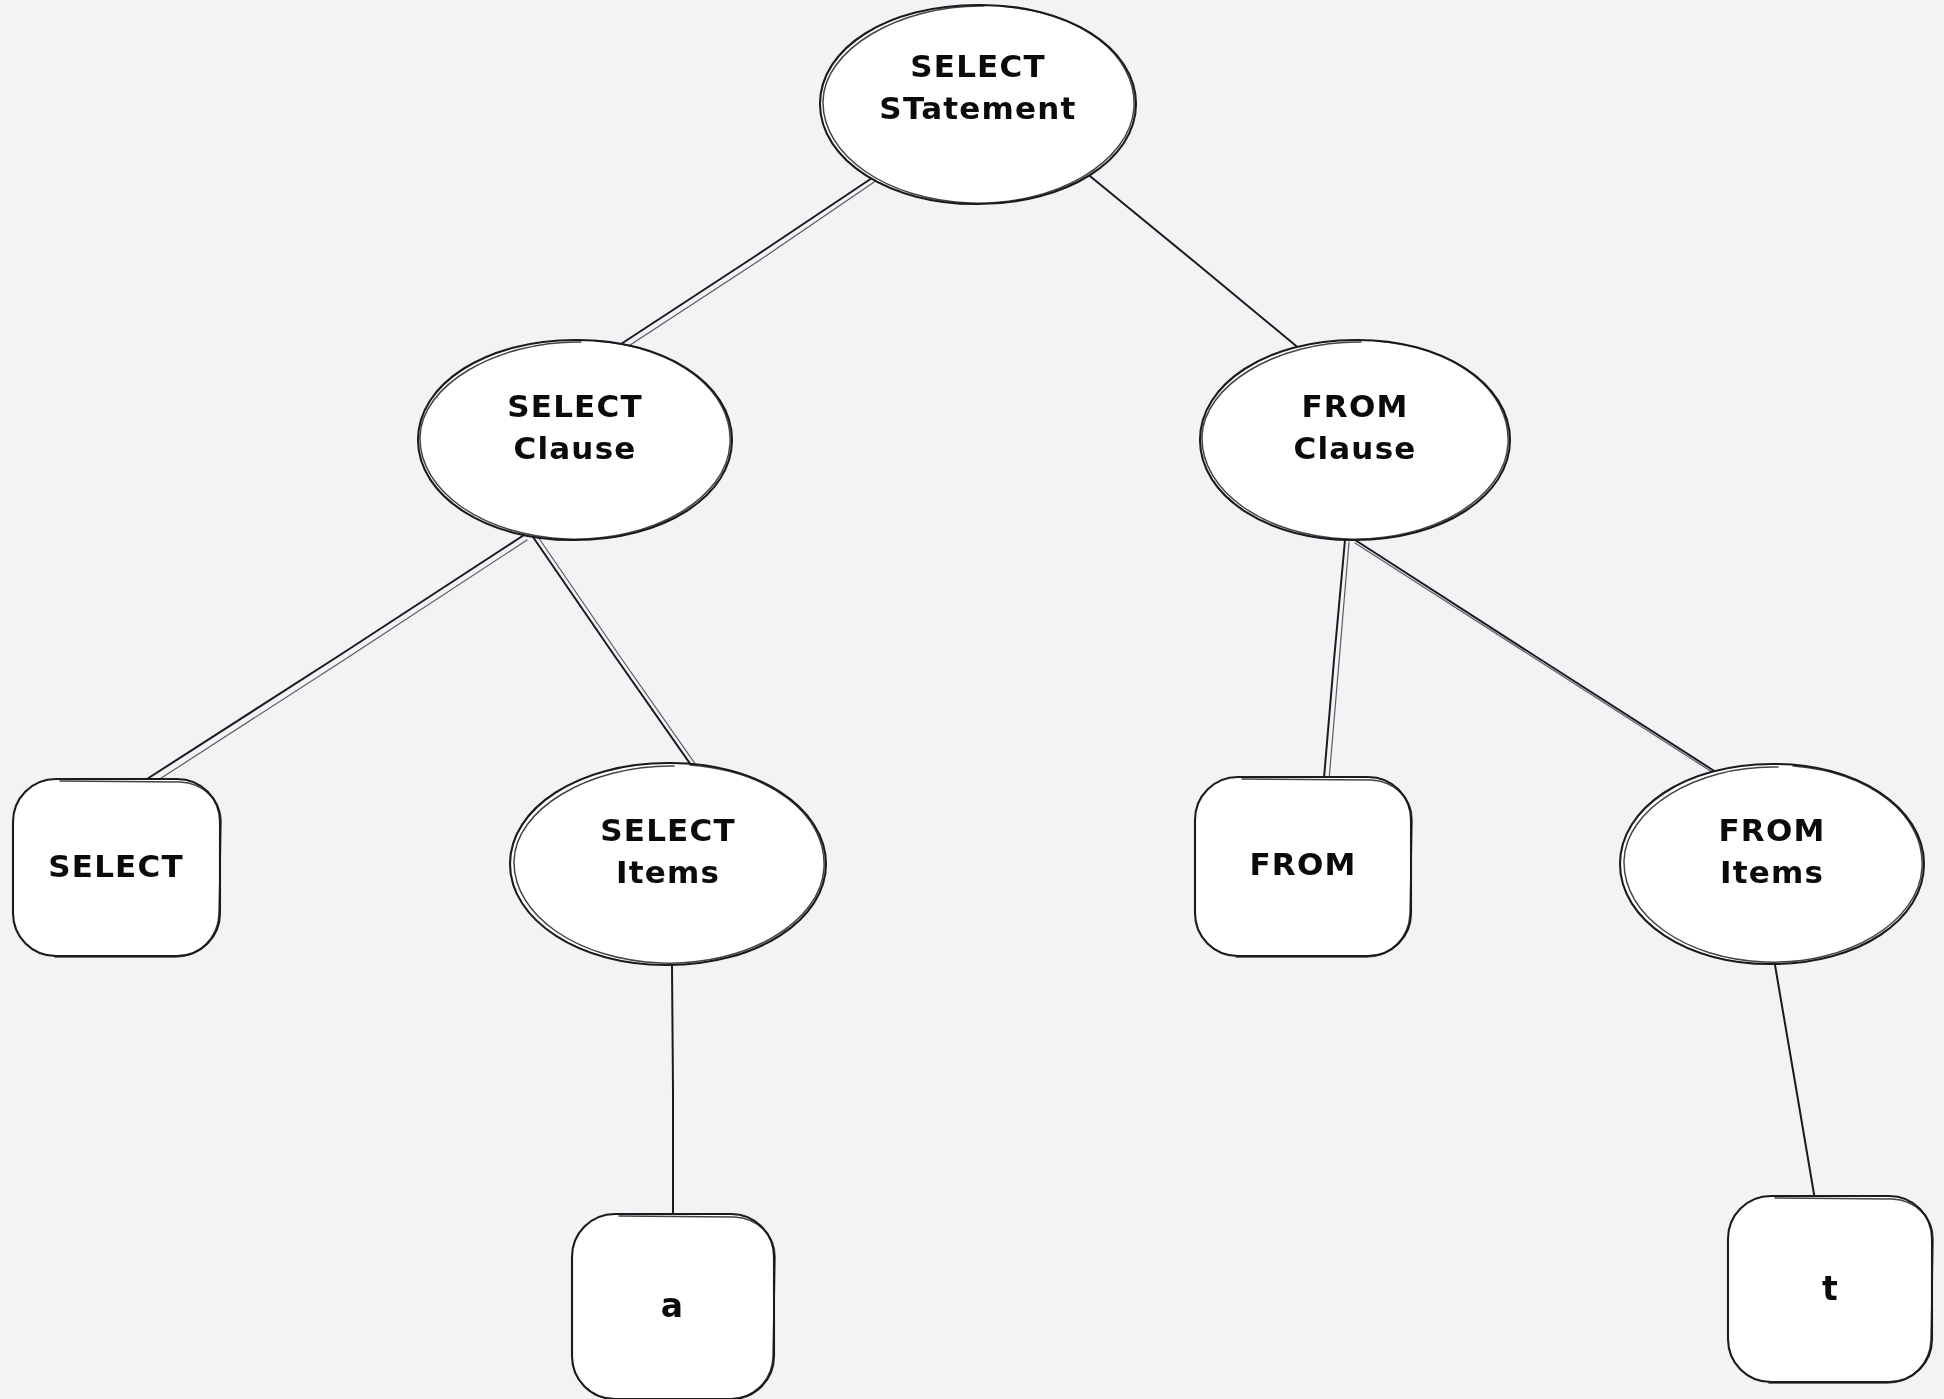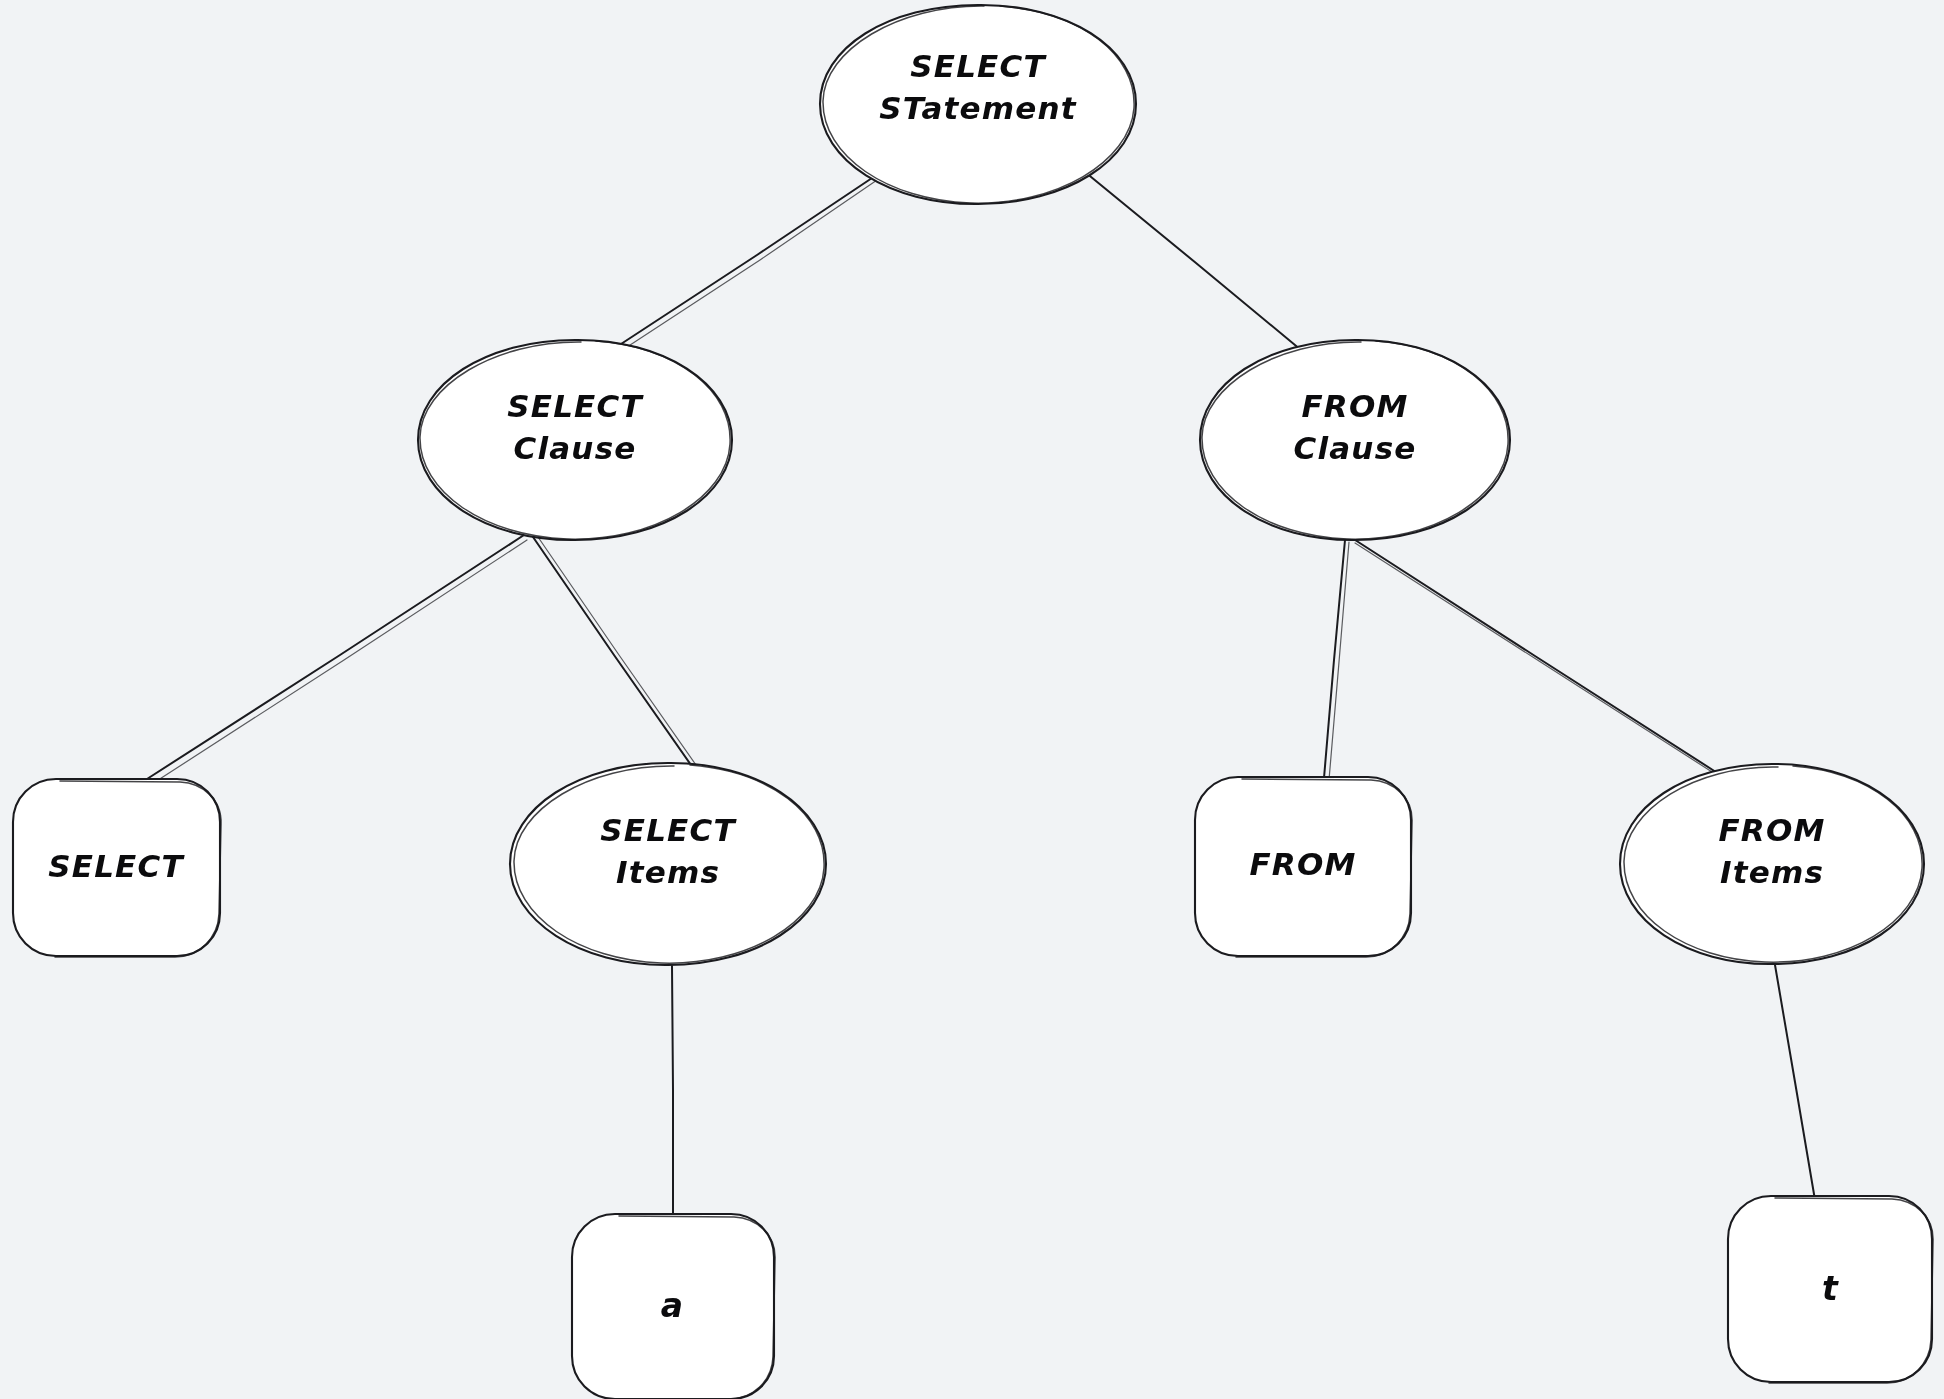--- a/index.html
+++ b/index.html
@@ -13,21 +13,20 @@
     height: 1399px;
     overflow: hidden;
     font-family: "DejaVu Sans", sans-serif;
     position: relative;
   }
   #diagram-root {
     position: absolute;
     inset: 0;
     width: 1872px;
     height: 1399px;
-    font-style: italic;
   }
   svg.canvas {
     position: absolute;
     top: 0;
     left: 0;
     width: 1944px;
     height: 1399px;
     display: block;
   }
   .node-shape {

